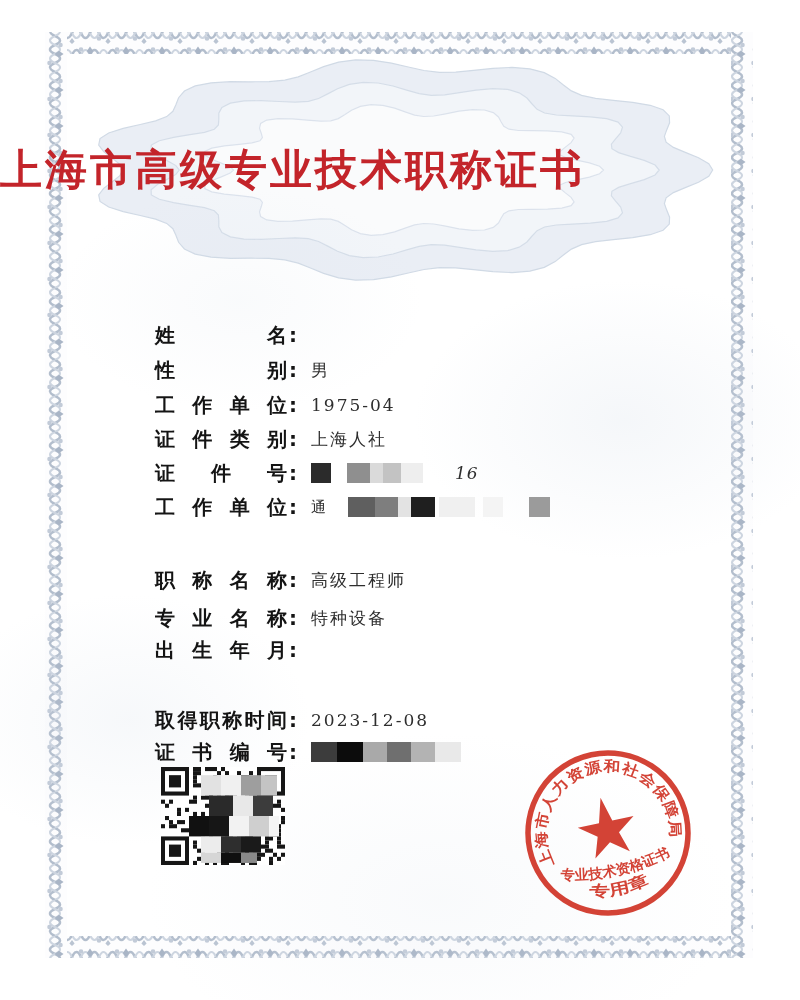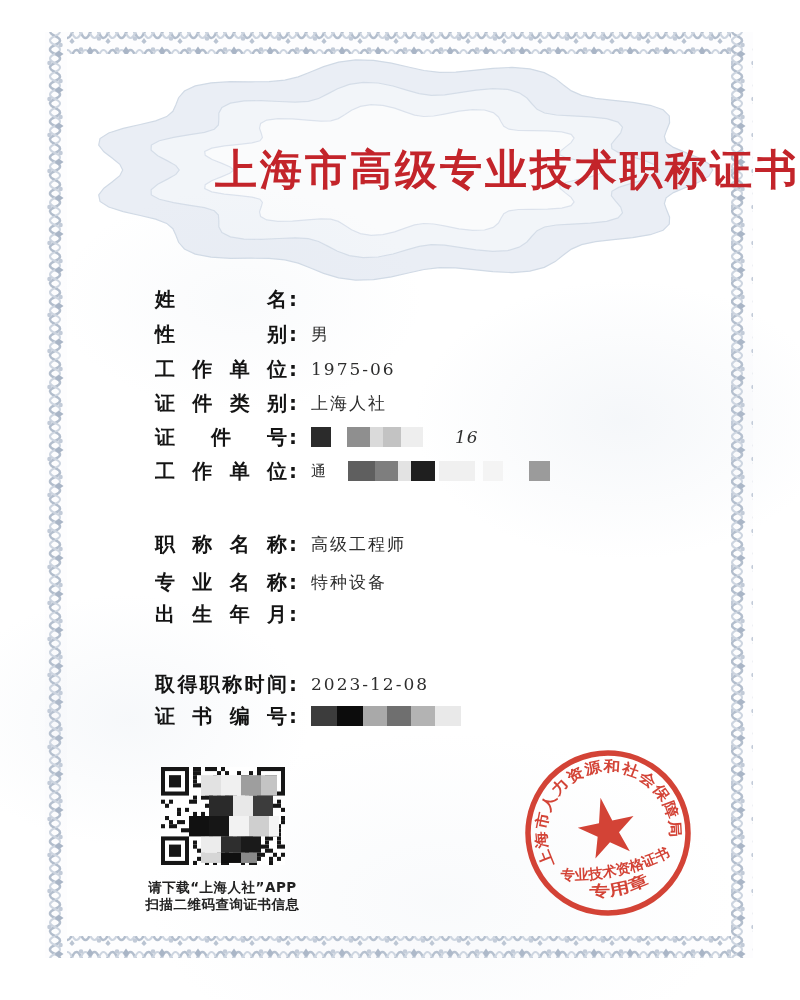--- a/index.html
+++ b/index.html
@@ -8,24 +8,24 @@
   .layer{position:absolute;inset:0;pointer-events:none;}
   
   .texture{
     background:
       radial-gradient(ellipse 300px 200px at 78% 42%, rgba(208,218,230,.22), transparent 70%),
       radial-gradient(ellipse 260px 180px at 16% 72%, rgba(208,218,230,.18), transparent 70%),
       radial-gradient(ellipse 420px 240px at 55% 90%, rgba(214,223,233,.15), transparent 70%),
       radial-gradient(ellipse 260px 160px at 30% 30%, rgba(214,223,233,.14), transparent 70%);
   }
   
-  .title{position:absolute;left:0;right:0;top:142px;text-align:right;
+  .title{position:absolute;left:0;right:0;top:142px;text-align:left;
          font-size:42px;font-weight:800;letter-spacing:3px;color:#c3242a;}
   
-  .row{position:absolute;left:155px;display:flex;align-items:flex-end;line-height:24px;}
+  .row{position:absolute;left:155px;display:flex;align-items:flex-end;line-height:24px;margin-top:36px;}
   .lbl{display:inline-block;width:132px;font-size:20px;font-weight:800;color:#141414;
        text-align:justify;text-align-last:justify;}
   .colon{font-size:20px;font-weight:800;color:#141414;margin-left:2px;}
   .val{margin-left:14px;font-size:17px;color:#2e2e2e;letter-spacing:2px;
        font-family:"DejaVu Serif","Liberation Serif",serif;line-height:24px;}
   .val.wide{width:398px;line-height:26px;}
   .blocks{display:inline-flex;align-items:center;height:24px;vertical-align:middle;margin-left:14px;}
   .blocks span{display:block;height:20px;}
   .suffix{letter-spacing:1px;font-style:italic;}
   
@@ -86,21 +86,21 @@
 
   <div class="row" style="top:322px">
     <span class="lbl">性别</span>
       <span class="colon">:</span>
     <span class="val">男</span>
   </div>
 
   <div class="row" style="top:357px">
     <span class="lbl">工作单位</span>
       <span class="colon">:</span>
-    <span class="val">1975-06</span>
+    <span class="val">1975-04</span>
   </div>
 
   <div class="row" style="top:391px">
     <span class="lbl">证件类别</span>
       <span class="colon">:</span>
     <span class="val">上海人社</span>
   </div>
 
   <div class="row" style="top:425px">
     <span class="lbl">证件号</span>
@@ -412,24 +412,20 @@
       <rect x="88" y="48" width="20" height="20" fill="#cfcfcf"></rect>
       <rect x="108" y="48" width="10" height="20" fill="#f5f5f5"></rect>
       <rect x="40" y="68" width="20" height="16" fill="#ececec"></rect>
       <rect x="60" y="68" width="20" height="16" fill="#2e2e2e"></rect>
       <rect x="80" y="68" width="20" height="16" fill="#1a1a1a"></rect>
       <rect x="40" y="84" width="20" height="10" fill="#d6d6d6"></rect>
       <rect x="60" y="84" width="20" height="10" fill="#0f0f0f"></rect>
       <rect x="80" y="84" width="16" height="10" fill="#8a8a8a"></rect>
     </svg>
 
-  <div class="qr-caption">
-    <div>请下载“上海人社”APP</div>
-    <div>扫描二维码查询证书信息</div>
-  </div>
 
   <svg class="seal" viewBox="0 0 190 190" aria-hidden="true">
     <defs>
       <path id="arcTop" d="M36.7,113.2 A62,62 0 1 1 153.3,113.2" fill="none"></path>
       <path id="arcMid" d="M37,127 Q95,143 153,127" fill="none"></path>
       <path id="arcBot" d="M62,149 Q95,159 128,149" fill="none"></path>
     </defs>
     <g transform="rotate(-12 95 92)" opacity="0.93">
       <circle cx="95" cy="92" r="80" fill="none" stroke="#d03527" stroke-width="5.5"></circle>
       <polygon fill="#d03527" points="95,56 101.8,80.7 123.5,80.7 105.9,93.6 112.6,114.3 95,101.5 77.4,114.3 84.1,93.6 66.5,80.7 88.2,80.7"></polygon>

